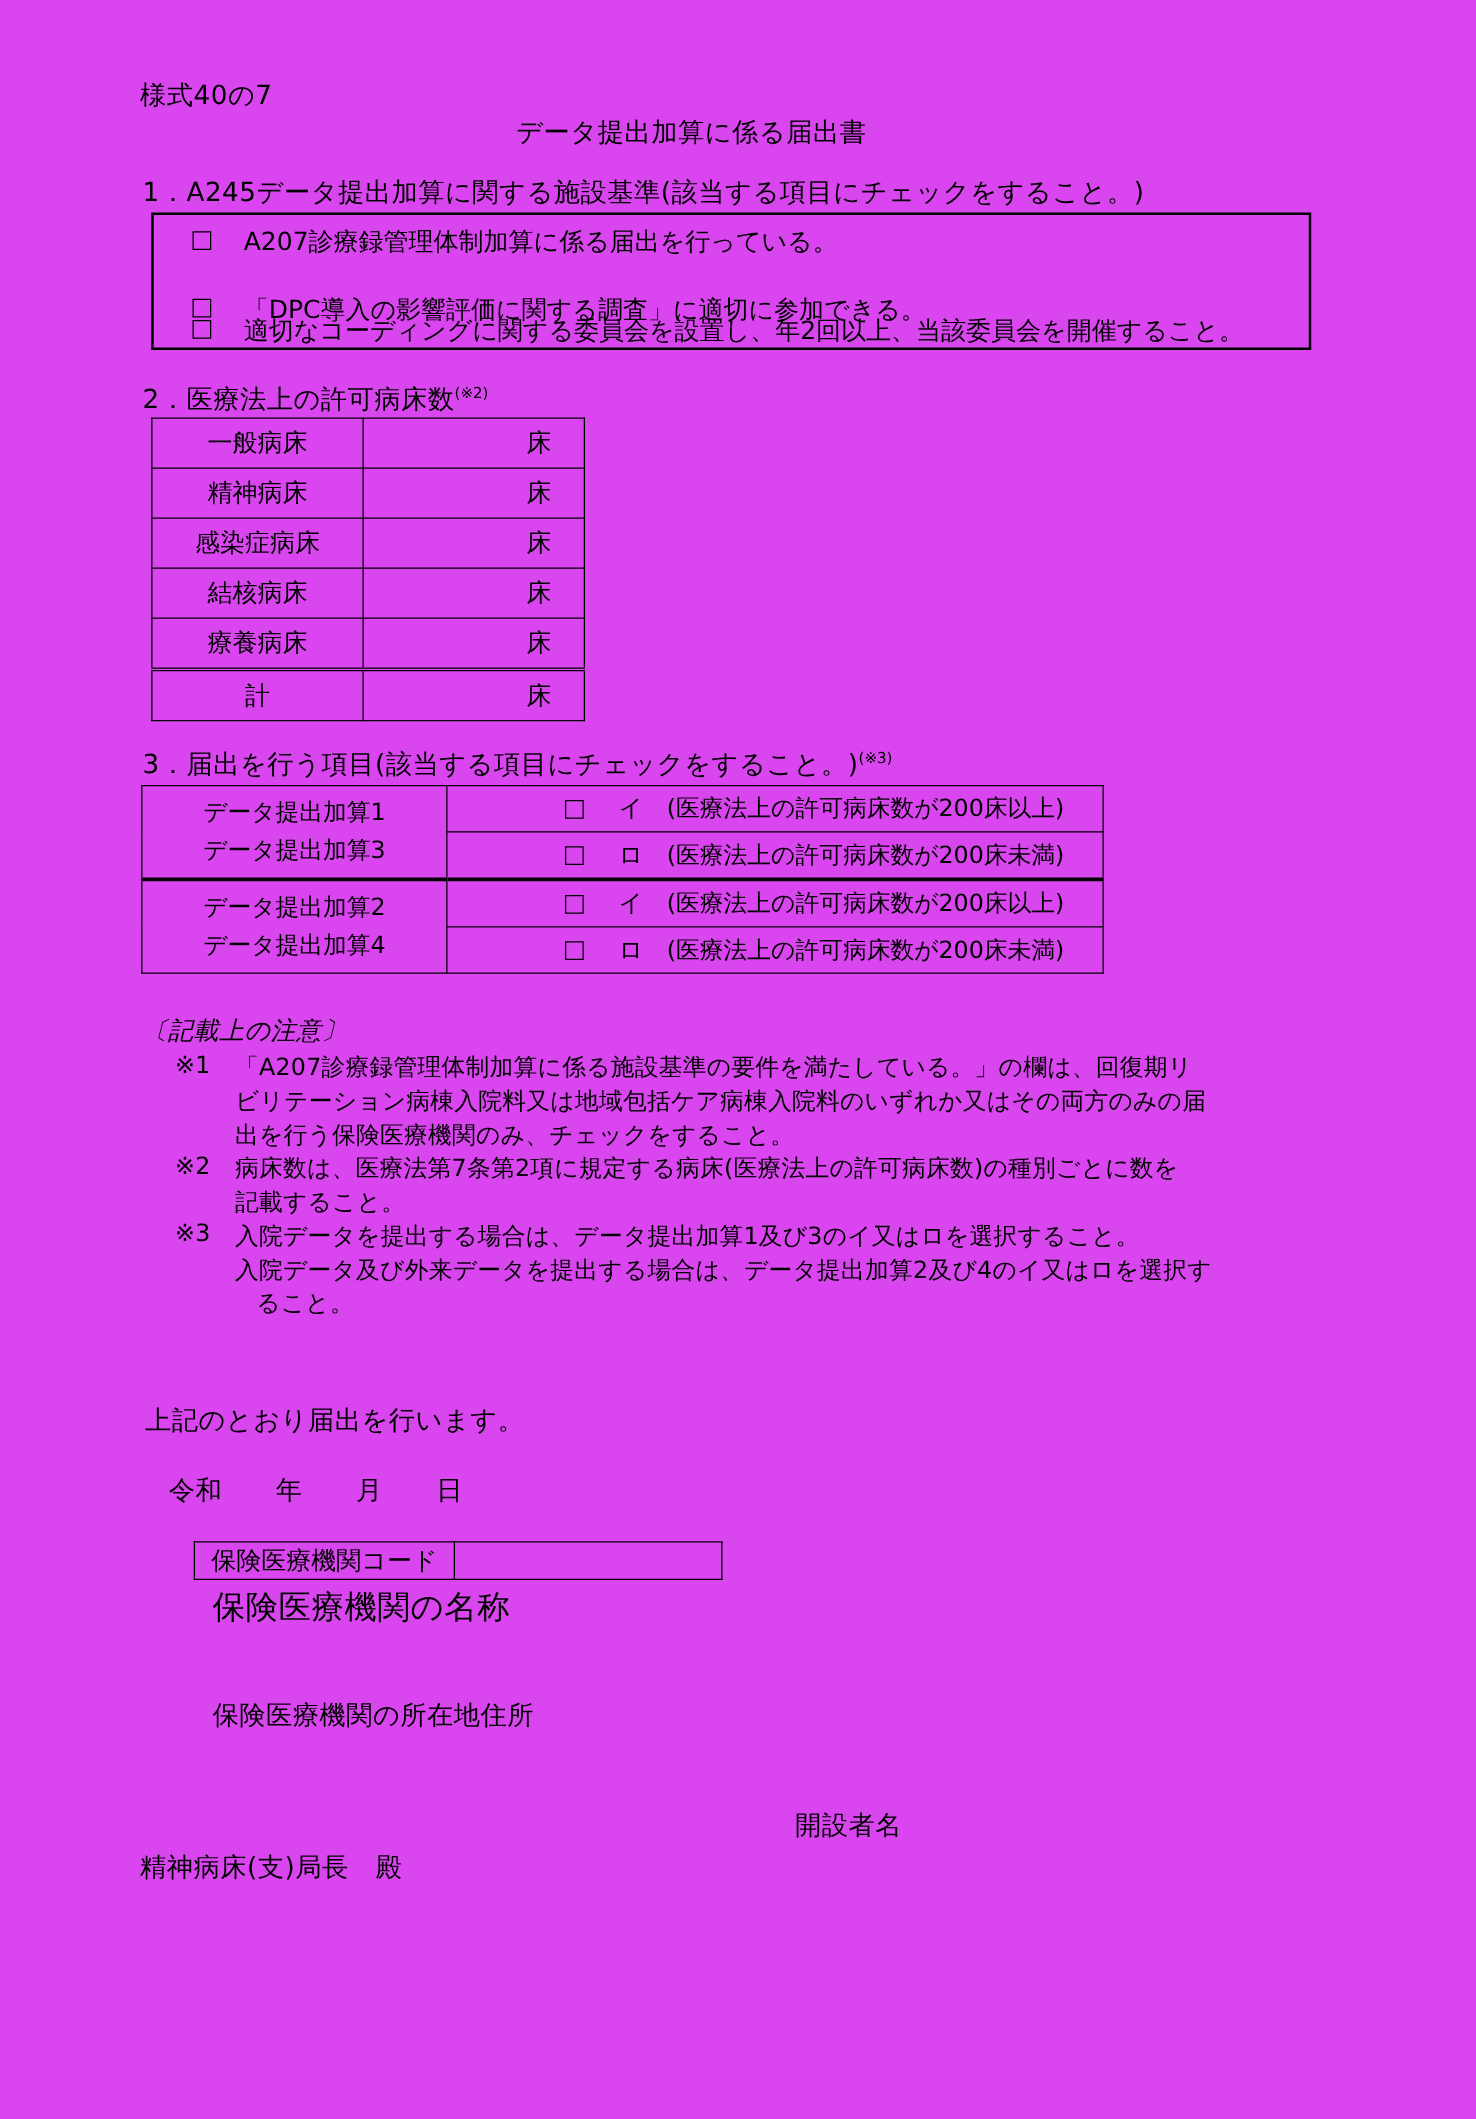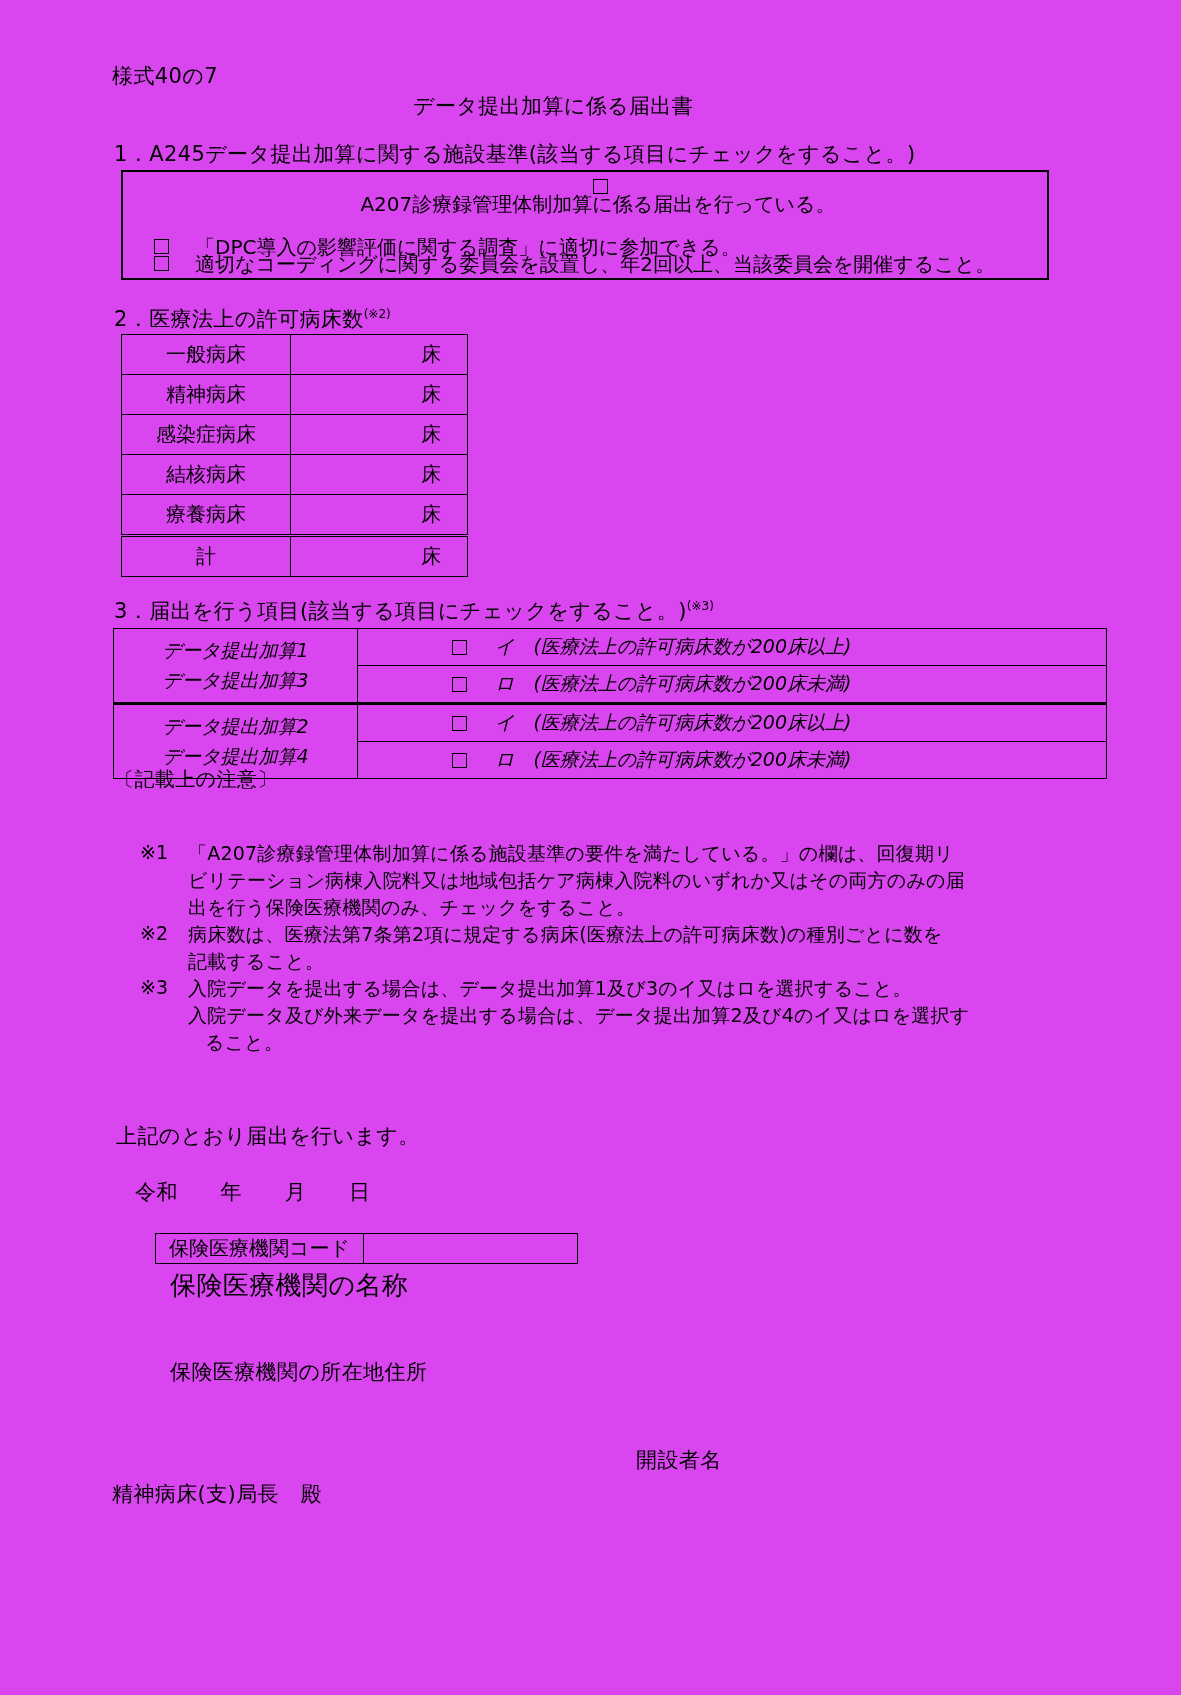--- a/index.html
+++ b/index.html
@@ -113,24 +113,23 @@
   .bed-table tr.total td {
     border-top: 3.5px double #000;
   }
 
   
   .sec3-head { left: 114px; top: 597px; }
   .item-table {
     position: absolute;
     left: 113px;
     top: 628px;
-    width: 994px;
+    width: 770px;
     border-collapse: collapse;
     table-layout: fixed;
-    font-style: italic;
   }
   .item-table td {
     border: 1.4px solid #000;
     height: 36px;
     font-size: 19px;
     padding: 0;
   }
   .item-table td.grp {
     width: 243px;
     text-align: center;
@@ -150,21 +149,21 @@
   .opt-inner .chk-box {
     margin-left: 94px;
   }
   .opt-inner .opt-text {
     margin-left: 28px;
     white-space: pre;
     font-size: 19px;
   }
 
   
-  .notes-title { left: 114px; top: 766px; font-size: 20px; }
+  .notes-title { left: 114px; top: 811px; font-size: 20px; font-style: italic; }
   .note-line {
     font-size: 19px;
     letter-spacing: 0.2px;
   }
 
   
   .decl { left: 116px; top: 1122px; font-size: 21px; }
   .date-line { left: 135px; top: 1178px; font-size: 21px; }
 
   .code-table {
@@ -197,21 +196,21 @@
 <body>
 
 <div class="page">
 
   <div class="t jp form-no">様式40の7</div>
   <div class="t jp doc-title">データ提出加算に係る届出書</div>
 
   <div class="t jp sec-head" style="left:114px; top:140px;">1．A245データ提出加算に関する施設基準(該当する項目にチェックをすること。)</div>
 
   <div class="box1">
-    <div class="chk-row" style="top:7px;flex-direction:column;">
+    <div class="chk-row" style="top:7px;">
       <span class="chk-box"></span>
       <span class="chk-label jp">A207診療録管理体制加算に係る届出を行っている。</span>
     </div>
     <div class="chk-row" style="top:61px;">
       <span class="chk-box"></span>
       <span class="chk-label jp">「DPC導入の影響評価に関する調査」に適切に参加できる。</span>
     </div>
     <div class="chk-row" style="top:78px;">
       <span class="chk-box"></span>
       <span class="chk-label jp">適切なコーディングに関する委員会を設置し、年2回以上、当該委員会を開催すること。</span>

